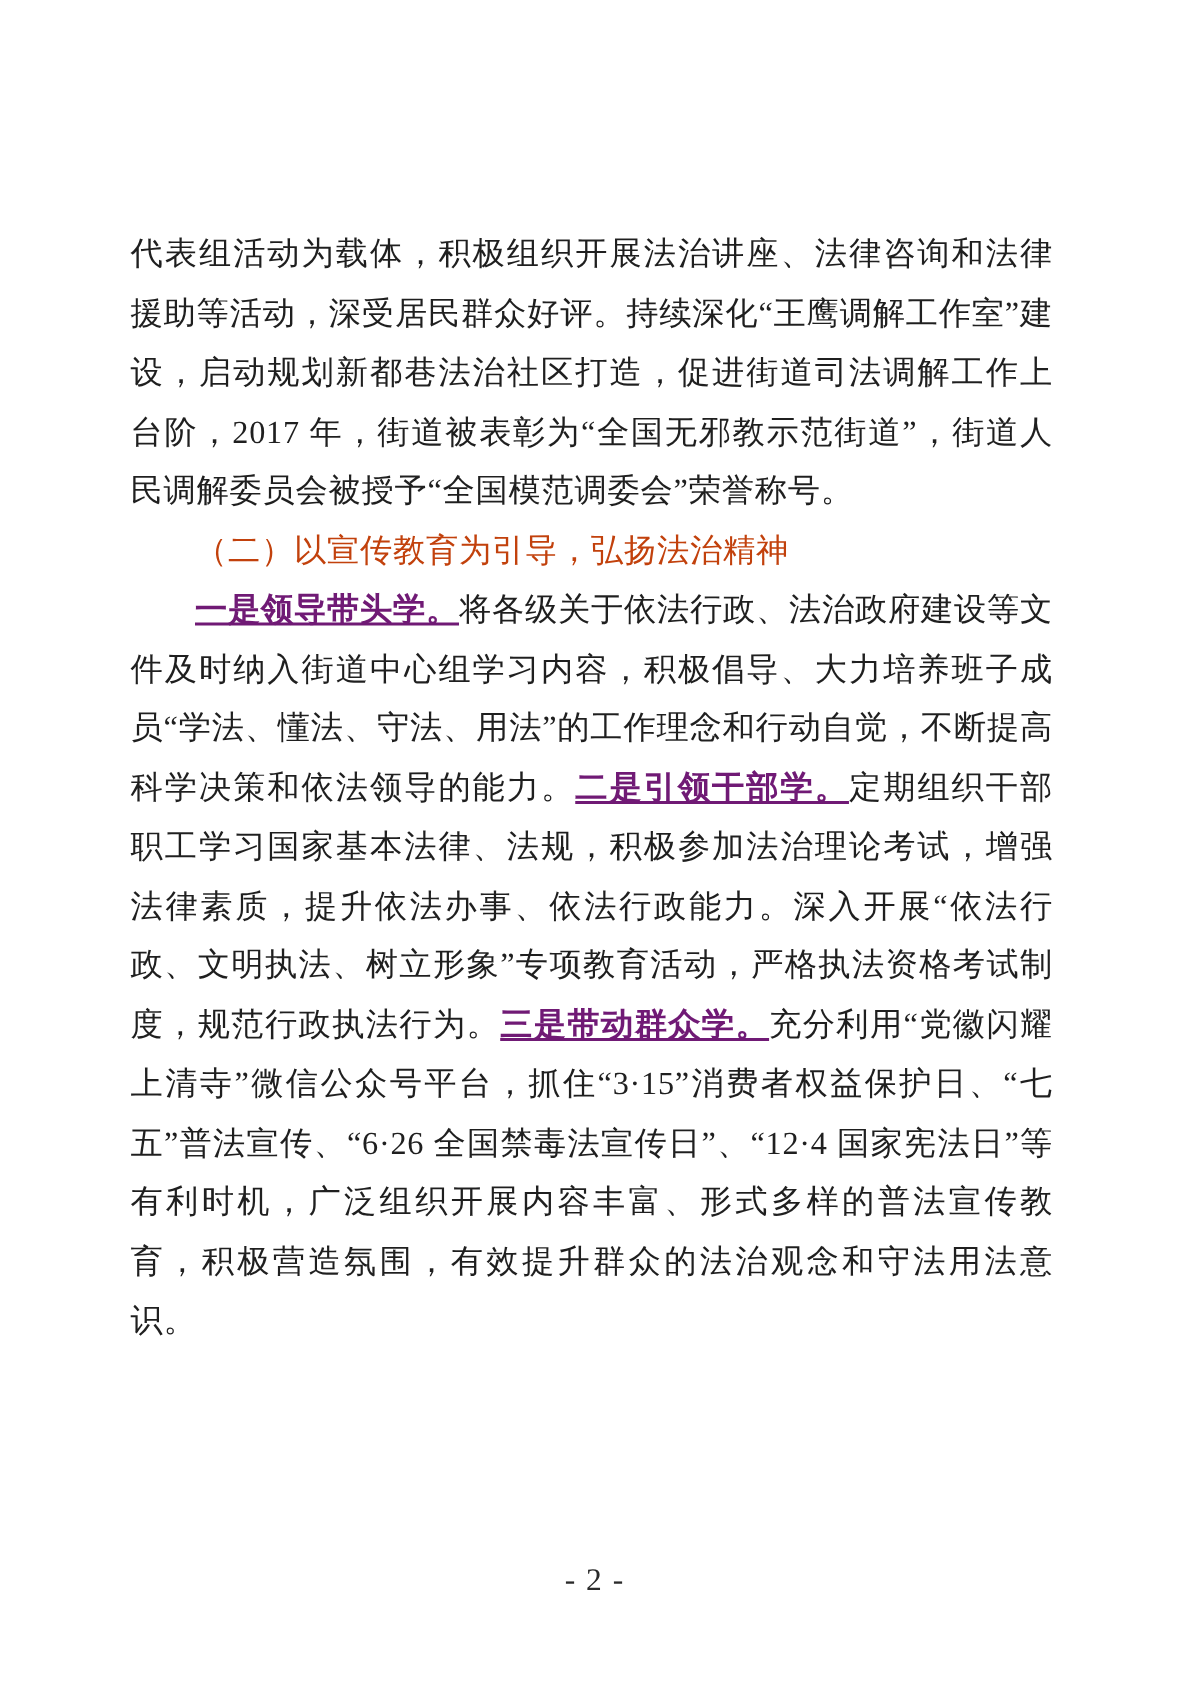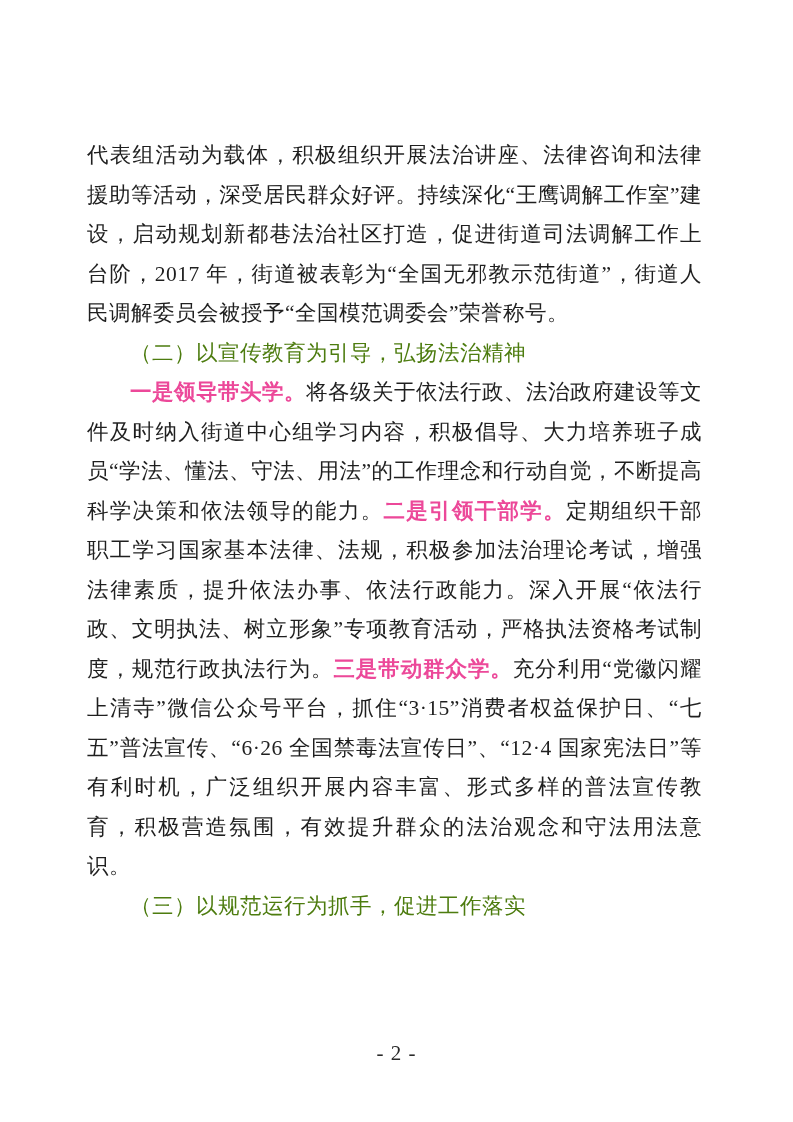--- a/index.html
+++ b/index.html
@@ -11,43 +11,44 @@
     position: relative;
     width: 793px;
     height: 1122px;
     background: #ffffff;
     overflow: hidden;
     font-family: "Liberation Serif", "DejaVu Serif", serif;
   }
   .doc-body {
     position: absolute;
     left: 87px;
-    top: 136px;
+    top: 150px;
     width: 615px;
     color: #1f1f1f;
     font-size: 21.5px;
     line-height: 39.5px;
     text-align: justify;
     letter-spacing: 0.5px;
   }
   .doc-body p {
     margin: 0;
     padding: 0;
   }
   p.body.indent,
   p.heading {
     text-indent: 2em;
   }
   p.heading {
     
-    color: #4d7c0f;
+    color: #c2410c;
   }
   span.bold {
     font-weight: 700;
-    color: #ec4899;
+    color: #701a75;
+    text-decoration: underline;
   }
   .page-number {
     position: absolute;
     left: 0;
     width: 793px;
     top: 1040px;
     text-align: center;
     font-size: 21px;
     line-height: 26px;
     color: #2a2a2a;
@@ -55,16 +56,15 @@
   }
 </style>
 </head>
 <body>
 
 <div class="page">
   <div class="doc-body">
       <p class="body"><span>代表组活动为载体，积极组织开展法治讲座、法律咨询和法律援助等活动，深受居民群众好评。持续深化“王鹰调解工作室”建设，启动规划新都巷法治社区打造，促进街道司法调解工作上台阶，2017 年，街道被表彰为“全国无邪教示范街道”，街道人民调解委员会被授予“全国模范调委会”荣誉称号。</span></p>
       <p class="heading indent"><span>（二）以宣传教育为引导，弘扬法治精神</span></p>
       <p class="body indent"><span class="bold">一是领导带头学。</span><span>将各级关于依法行政、法治政府建设等文件及时纳入街道中心组学习内容，积极倡导、大力培养班子成员“学法、懂法、守法、用法”的工作理念和行动自觉，不断提高科学决策和依法领导的能力。</span><span class="bold">二是引领干部学。</span><span>定期组织干部职工学习国家基本法律、法规，积极参加法治理论考试，增强法律素质，提升依法办事、依法行政能力。深入开展“依法行政、文明执法、树立形象”专项教育活动，严格执法资格考试制度，规范行政执法行为。</span><span class="bold">三是带动群众学。</span><span>充分利用“党徽闪耀上清寺”微信公众号平台，抓住“3·15”消费者权益保护日、“七五”普法宣传、“6·26 全国禁毒法宣传日”、“12·4 国家宪法日”等有利时机，广泛组织开展内容丰富、形式多样的普法宣传教育，积极营造氛围，有效提升群众的法治观念和守法用法意识。</span></p>
-      <p class="heading indent"><span>（三）以规范运行为抓手，促进工作落实</span></p>
     </div>
   <div class="page-number">- 2 -</div>
 </div>
 
 </body></html>

